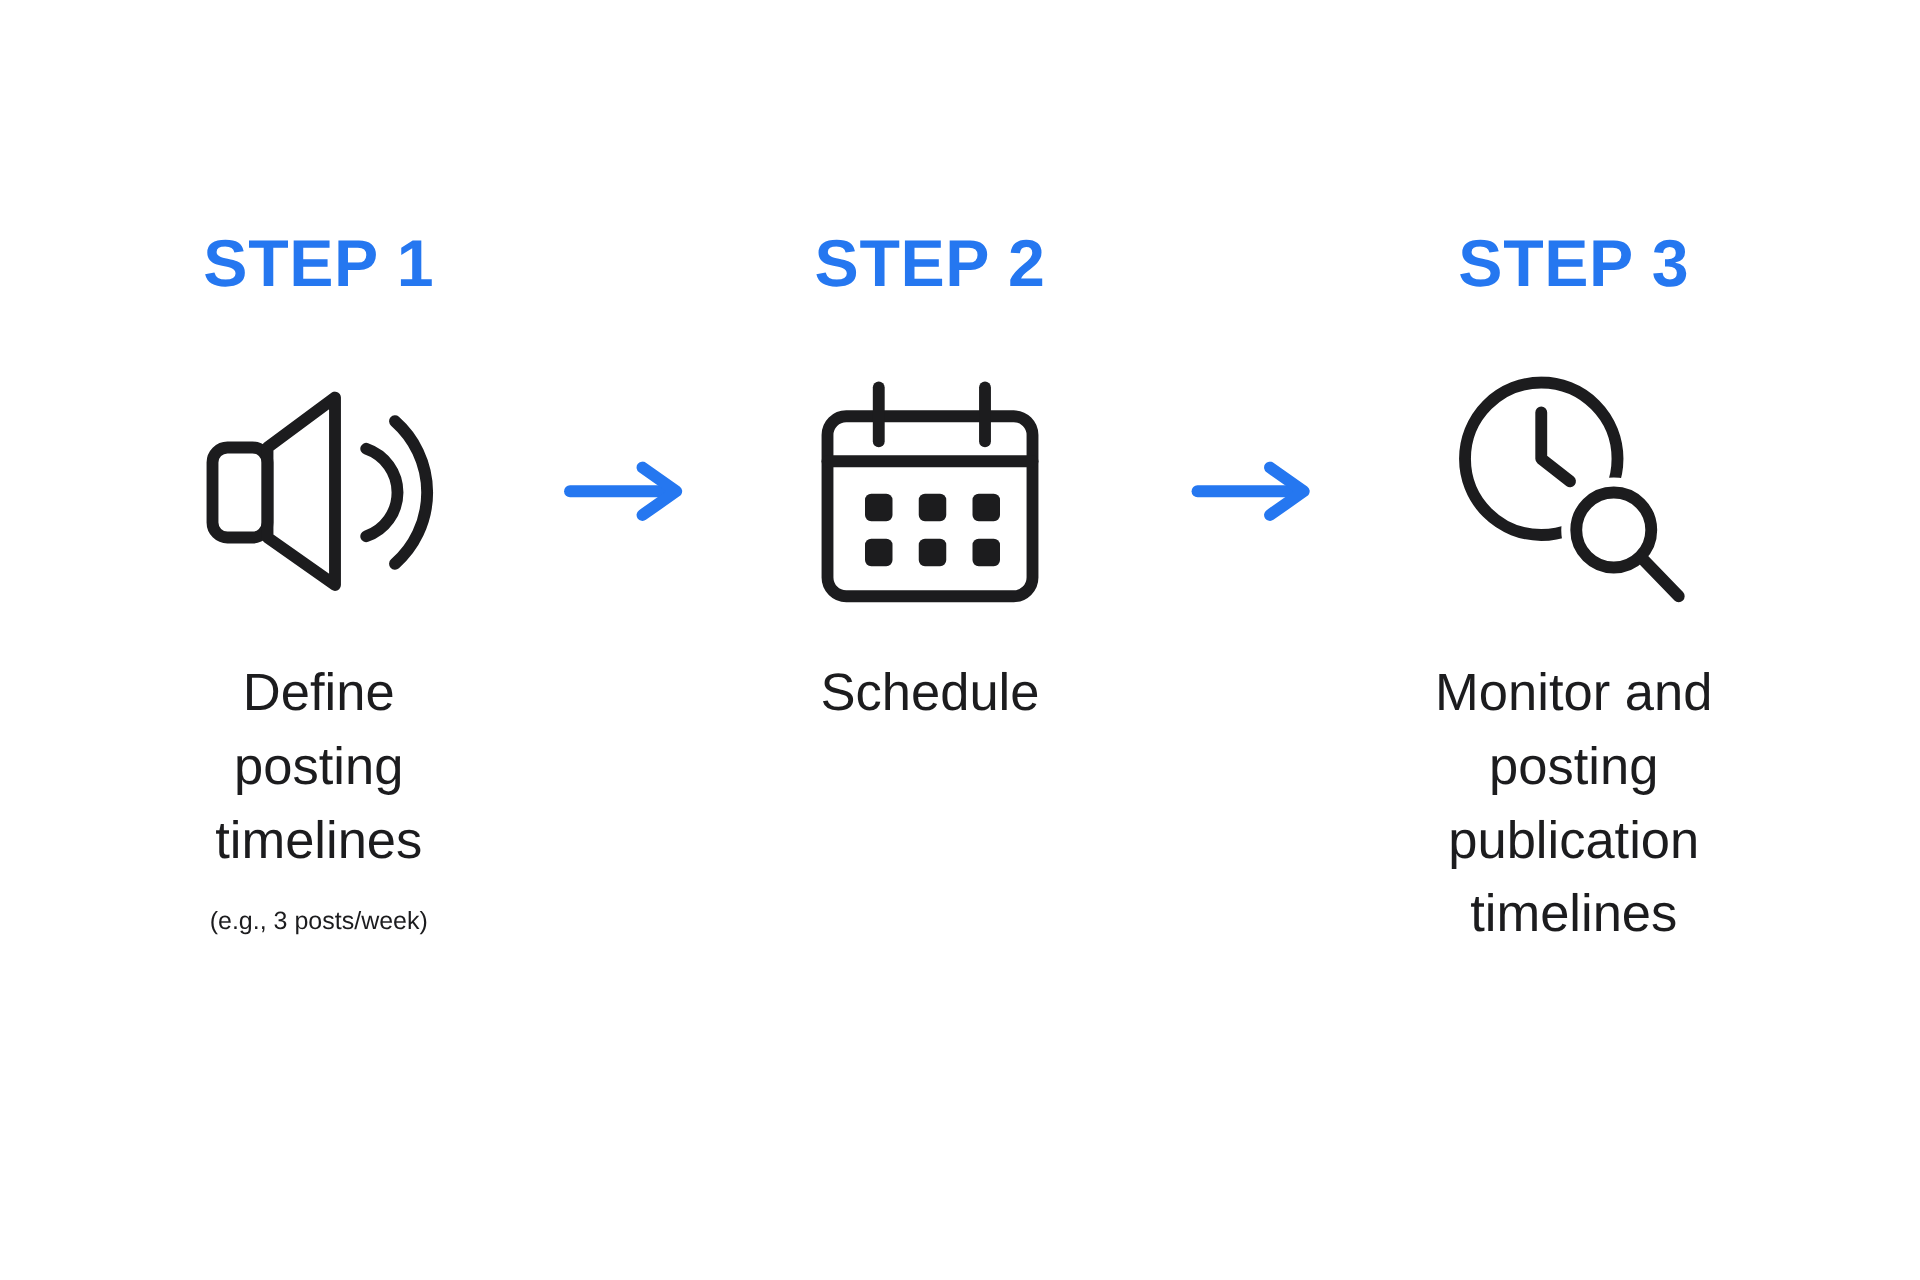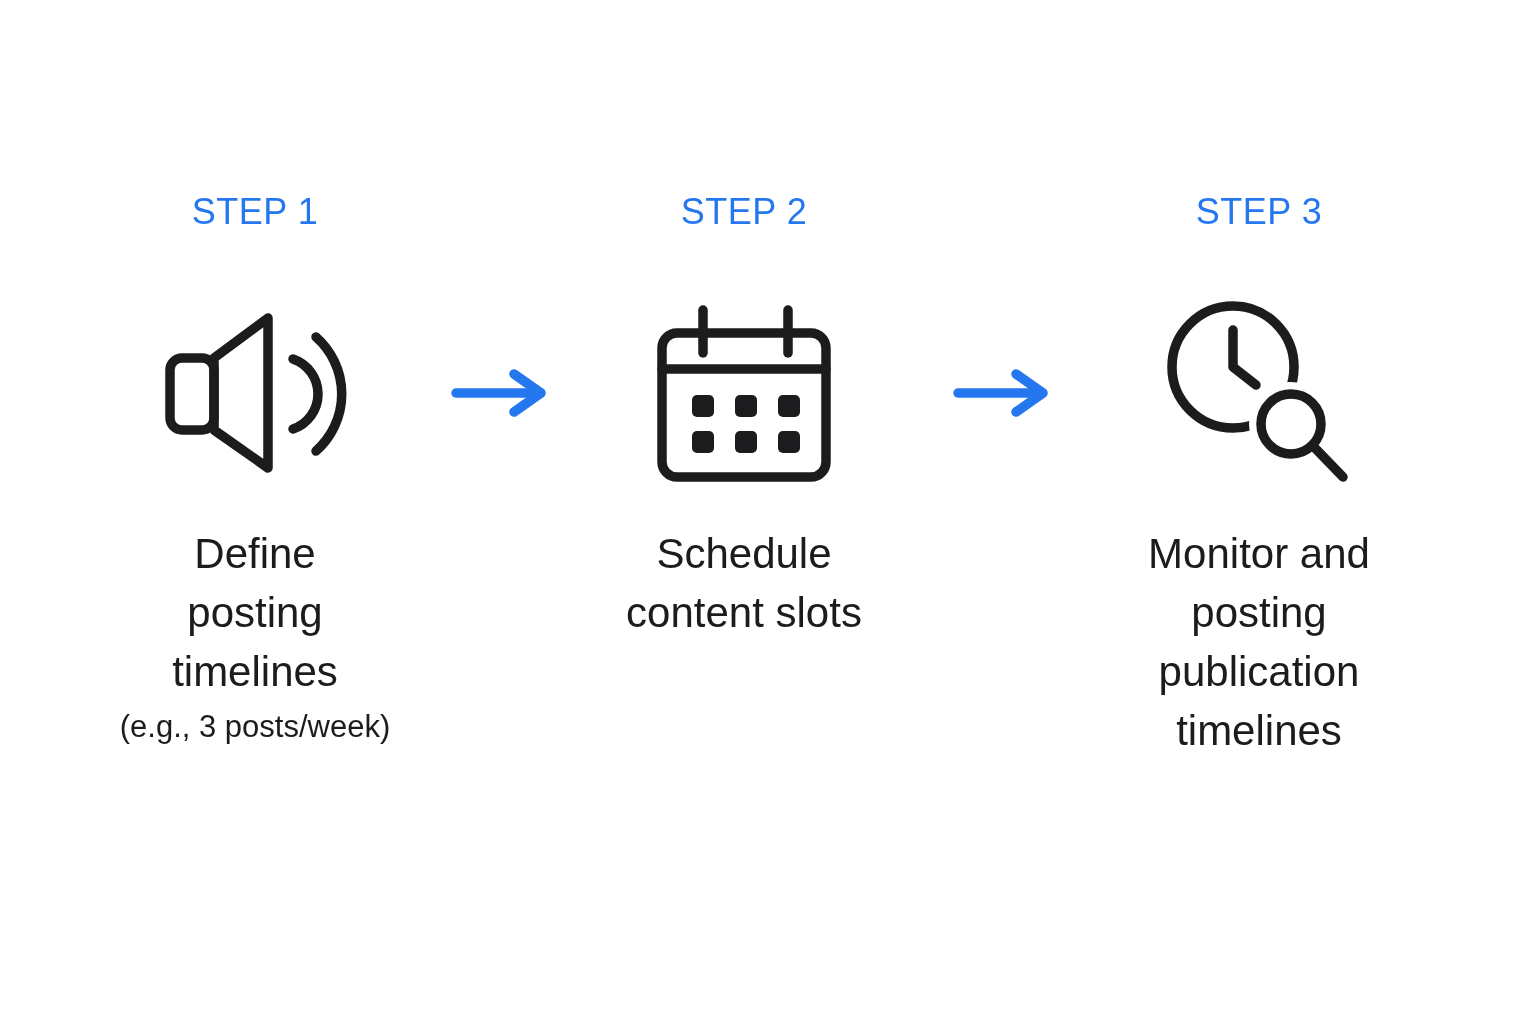--- a/index.html
+++ b/index.html
@@ -26,23 +26,23 @@
     display: flex;
     flex-direction: column;
     align-items: center;
     text-align: center;
   }
   .step-1 { left: 55px; }
   .step-2 { left: 544px; }
   .step-3 { left: 1059px; }
 
   .step-label {
-    font-size: 36px;
+    font-size: 53px;
     line-height: 52px;
-    font-weight: 400;
+    font-weight: 700;
     color: var(--accent);
     letter-spacing: 0.5px;
     white-space: nowrap;
   }
 
   .icon-box {
     margin-top: 64px;
     height: 182px;
     display: flex;
     align-items: center;
@@ -61,22 +61,22 @@
     margin-top: 40px;
     font-size: 42px;
     line-height: 59px;
     color: var(--ink);
     font-weight: 400;
     width: 400px;
   }
   .caption-line { white-space: nowrap; }
 
   .note {
-    margin-top: 6px;
-    font-size: 31px;
+    margin-top: 16px;
+    font-size: 20px;
     line-height: 40px;
     color: var(--ink);
     white-space: nowrap;
   }
 
   .arrow {
     position: absolute;
     top: 369px;
     width: 100px;
     height: 48px;
@@ -133,21 +133,20 @@
         <rect x="37" y="92" width="22" height="22" rx="5" fill="currentColor" stroke="none" style="fill:var(--ink)"></rect>
         <rect x="80" y="92" width="22" height="22" rx="5" stroke="none" style="fill:var(--ink)"></rect>
         <rect x="123" y="92" width="22" height="22" rx="5" stroke="none" style="fill:var(--ink)"></rect>
         <rect x="37" y="128" width="22" height="22" rx="5" stroke="none" style="fill:var(--ink)"></rect>
         <rect x="80" y="128" width="22" height="22" rx="5" stroke="none" style="fill:var(--ink)"></rect>
         <rect x="123" y="128" width="22" height="22" rx="5" stroke="none" style="fill:var(--ink)"></rect>
       </svg>
     </div>
     <div class="caption">
       <div class="caption-line">Schedule</div>
-      <div class="caption-line">content slots</div>
     </div>
   </div>
 
   <div class="arrow arrow-2">
     <svg width="100" height="48" viewBox="0 0 100 48" xmlns="http://www.w3.org/2000/svg">
       <line x1="6" y1="24" x2="86" y2="24"></line>
       <path d="M64 5 L91 24 L64 43"></path>
     </svg>
   </div>
 

